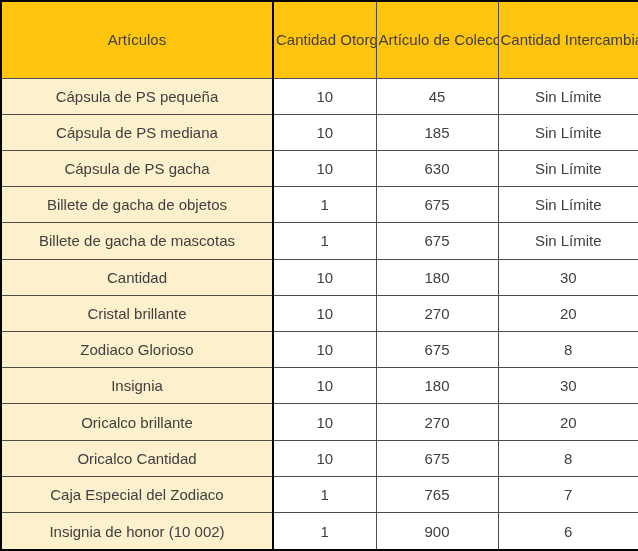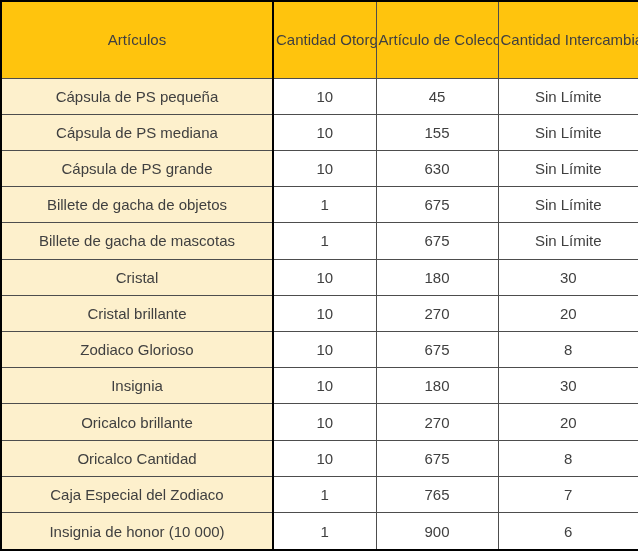--- a/index.html
+++ b/index.html
@@ -80,43 +80,43 @@
     <tbody>
         <tr>
           <td>Cápsula de PS pequeña</td>
           <td>10</td>
           <td>45</td>
           <td>Sin Límite</td>
         </tr>
         <tr>
           <td>Cápsula de PS mediana</td>
           <td>10</td>
-          <td>155</td>
+          <td>185</td>
           <td>Sin Límite</td>
         </tr>
         <tr>
-          <td>Cápsula de PS grande</td>
+          <td>Cápsula de PS gacha</td>
           <td>10</td>
           <td>630</td>
           <td>Sin Límite</td>
         </tr>
         <tr>
           <td>Billete de gacha de objetos</td>
           <td>1</td>
           <td>675</td>
           <td>Sin Límite</td>
         </tr>
         <tr>
           <td>Billete de gacha de mascotas</td>
           <td>1</td>
           <td>675</td>
           <td>Sin Límite</td>
         </tr>
         <tr>
-          <td>Cristal</td>
+          <td>Cantidad</td>
           <td>10</td>
           <td>180</td>
           <td>30</td>
         </tr>
         <tr>
           <td>Cristal brillante</td>
           <td>10</td>
           <td>270</td>
           <td>20</td>
         </tr>
@@ -144,20 +144,20 @@
           <td>675</td>
           <td>8</td>
         </tr>
         <tr>
           <td>Caja Especial del Zodiaco</td>
           <td>1</td>
           <td>765</td>
           <td>7</td>
         </tr>
         <tr>
-          <td>Insignia de honor (10 000)</td>
+          <td>Insignia de honor (10 002)</td>
           <td>1</td>
           <td>900</td>
           <td>6</td>
         </tr>
       </tbody>
   </table>
 </div>
 
 </body></html>

